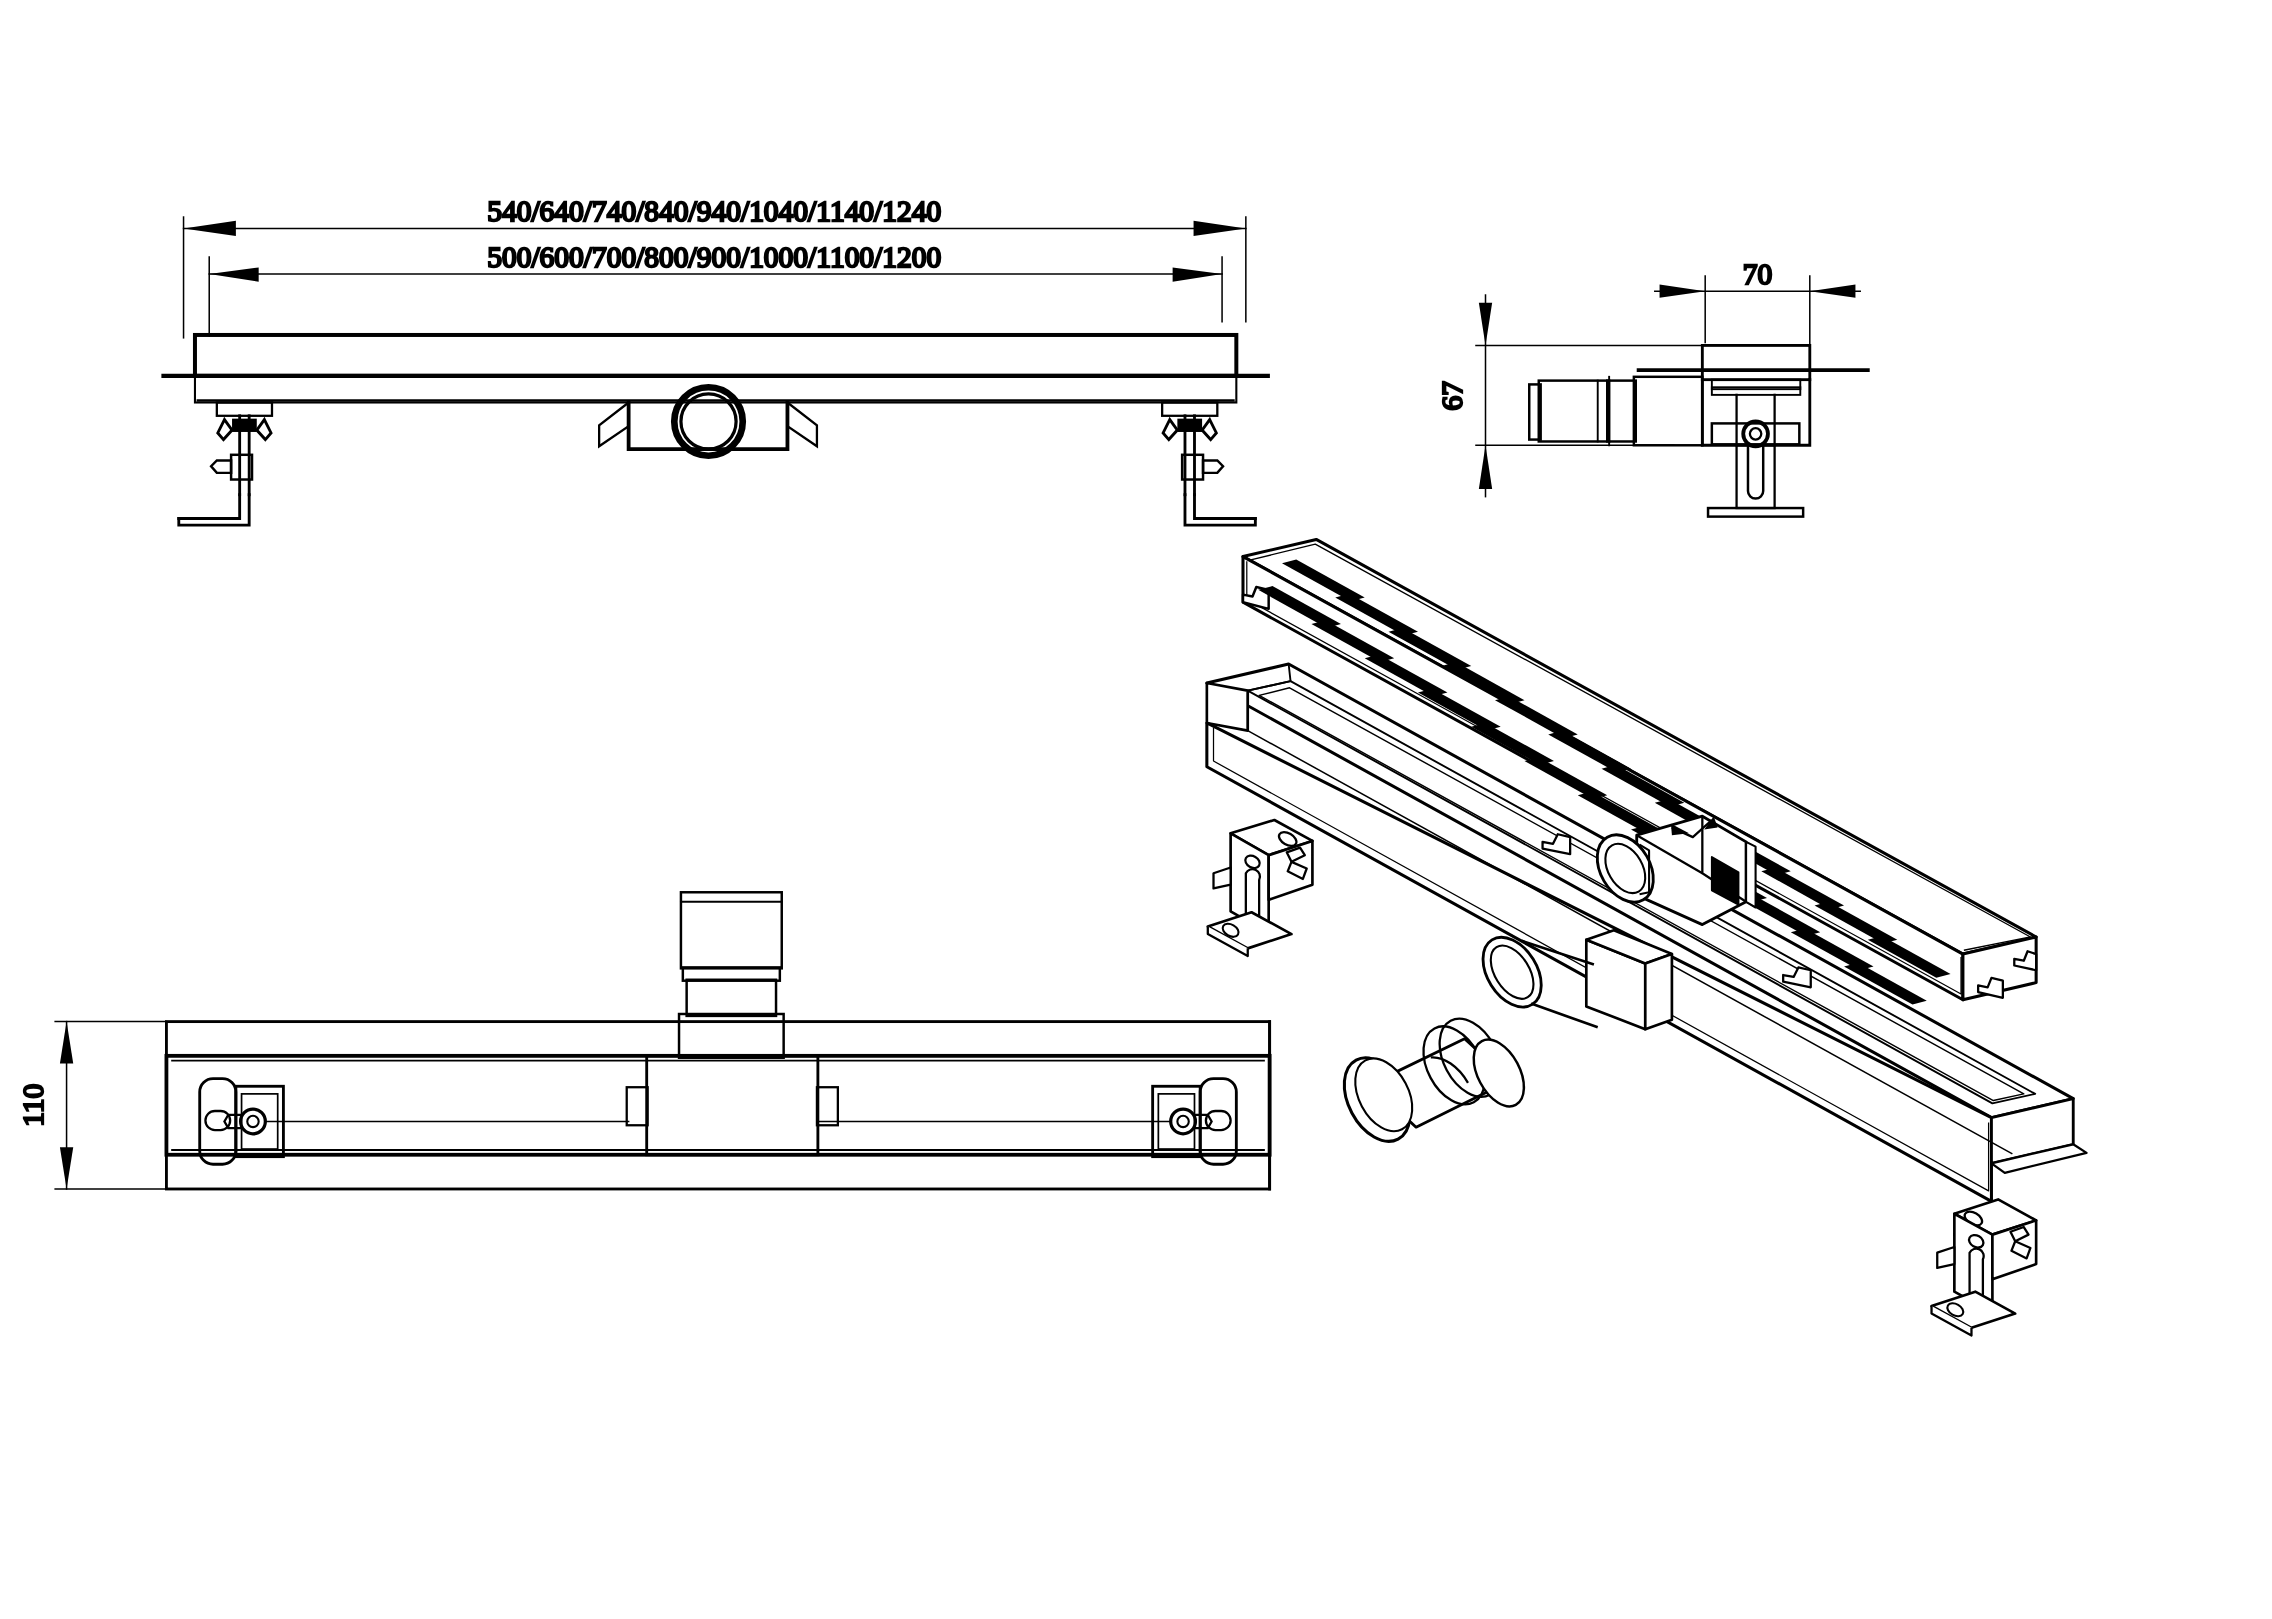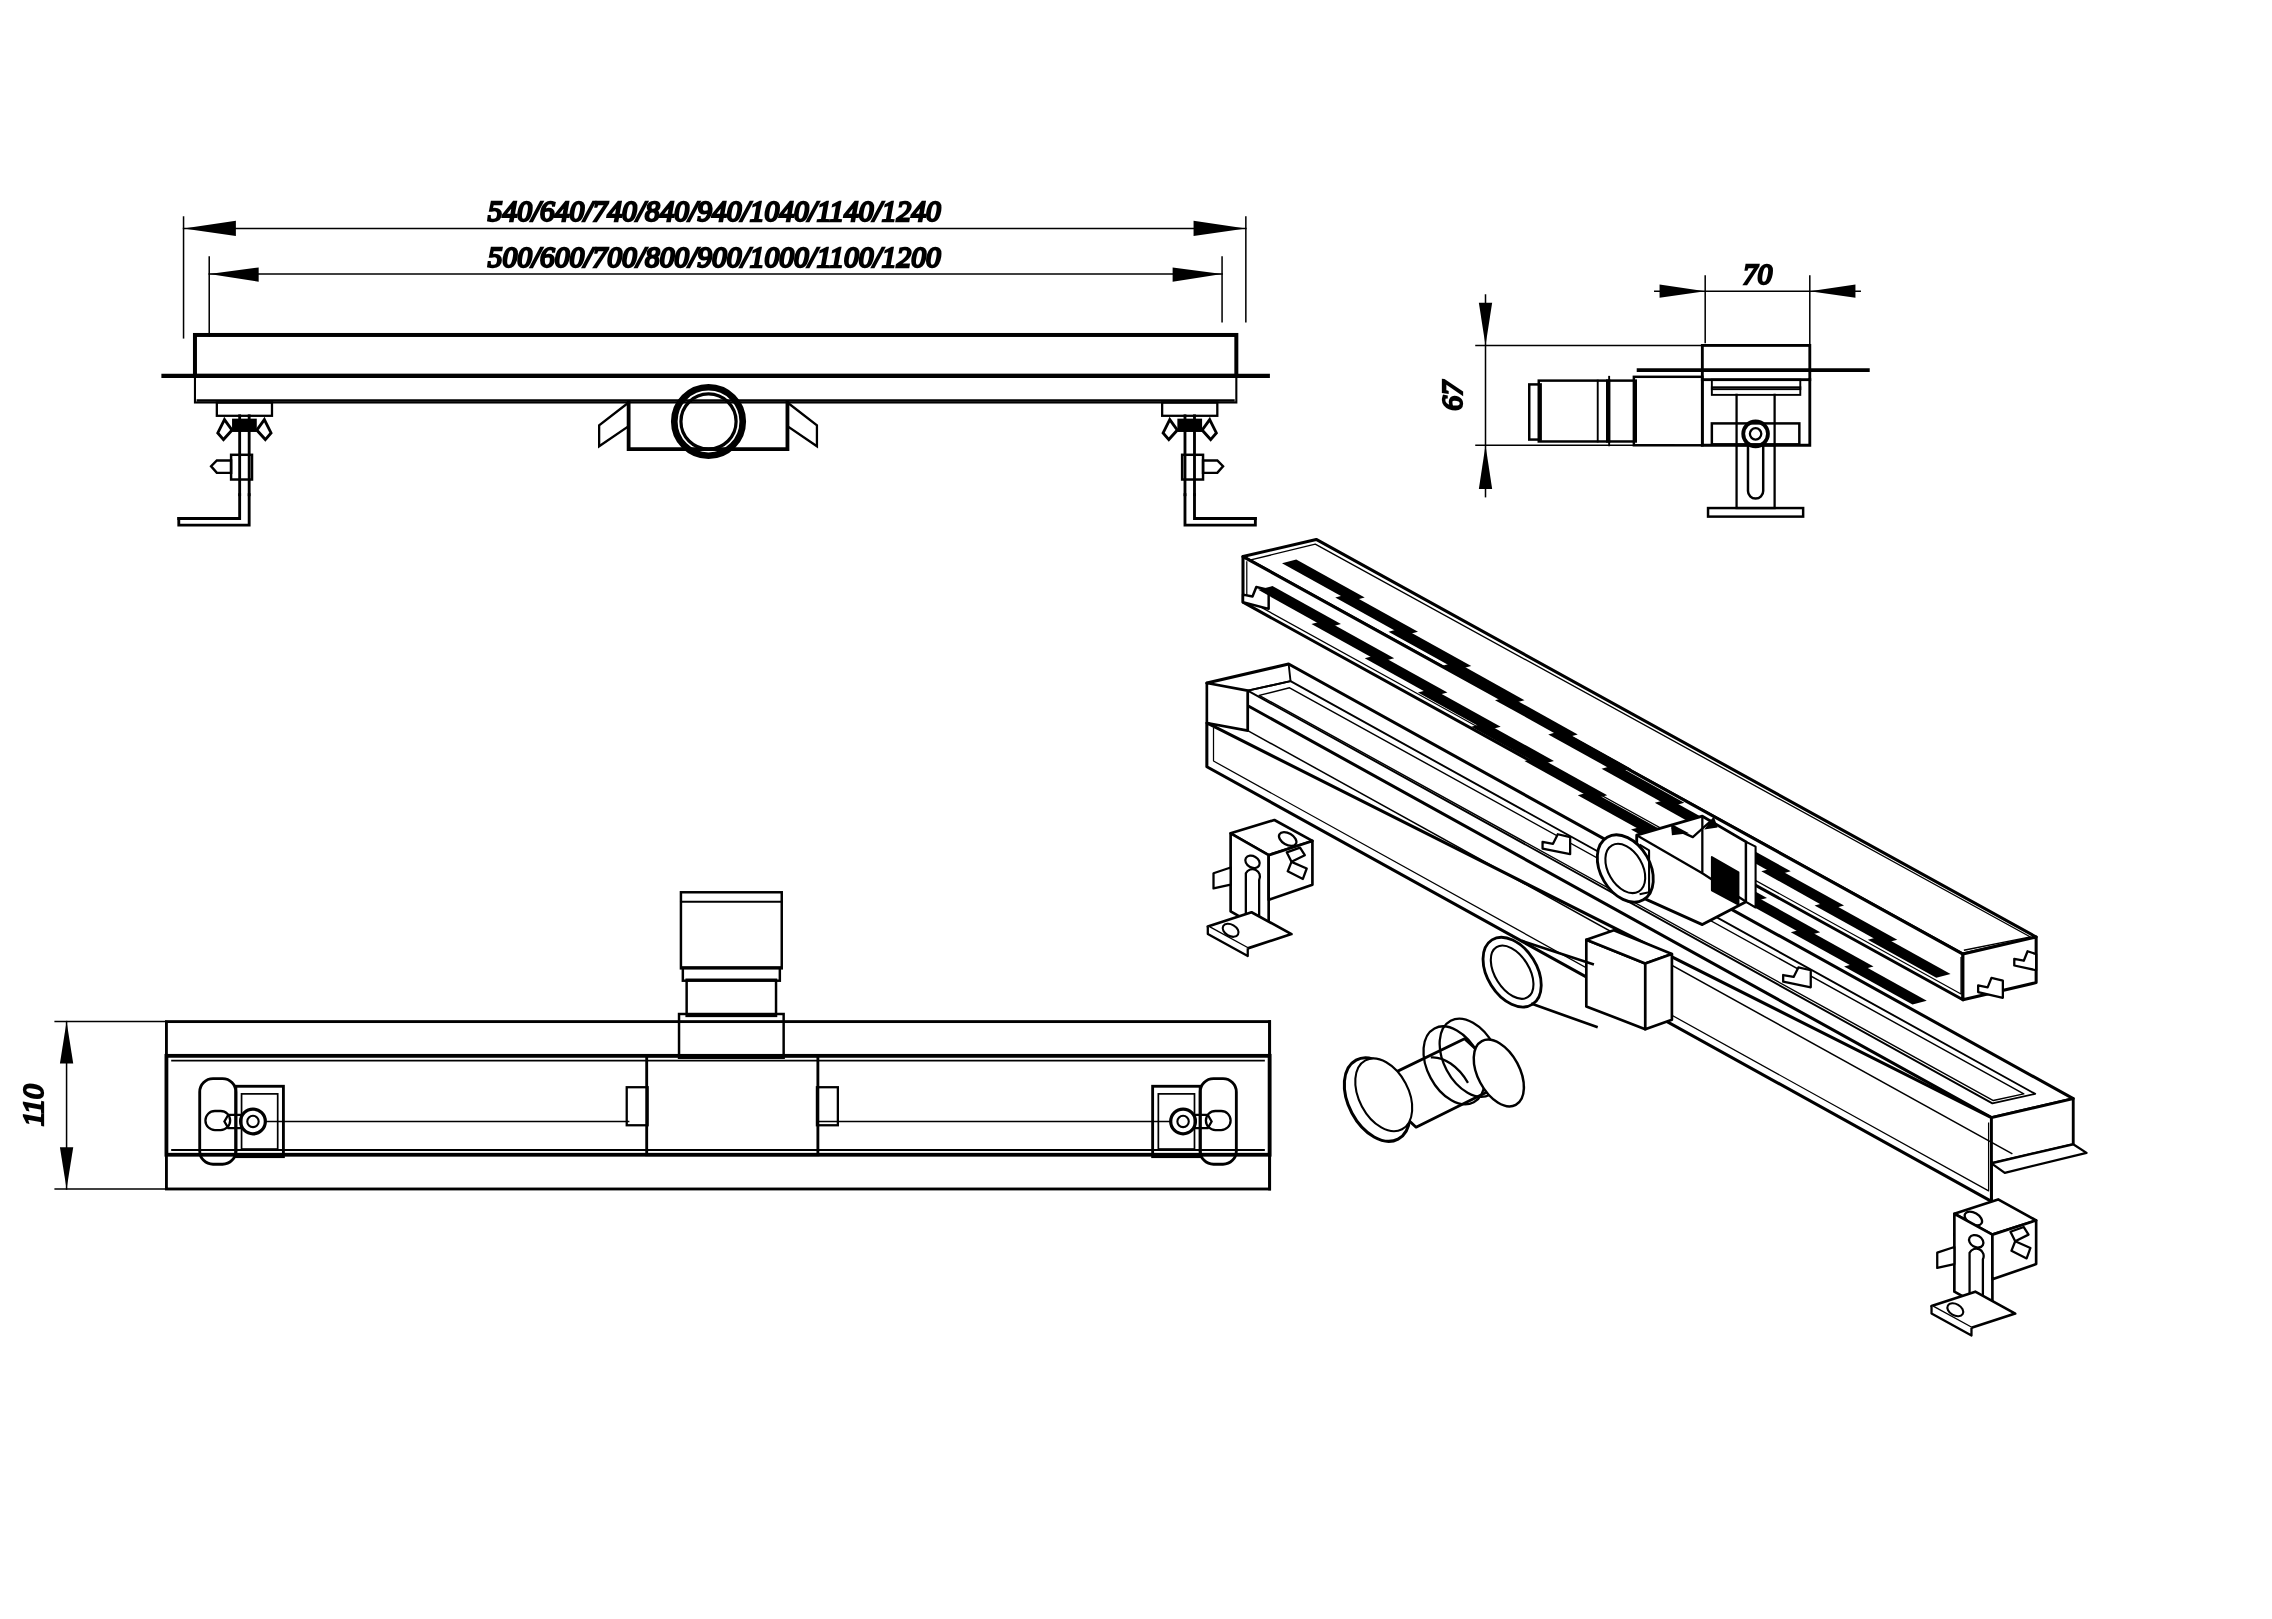--- a/index.html
+++ b/index.html
@@ -4,21 +4,21 @@
 <title>Linear Shower Drain Technical Drawing</title>
 <style>
   html,body{margin:0;padding:0;background:#ffffff;}
   body{
     width:2272px;height:1620px;
     font-family:"Liberation Serif", serif;
     color:#000;
     overflow:hidden;
     position:relative;
   }
-  #sheet{position:absolute;inset:0;width:2272px;height:1142px;font-style:italic;}
+  #sheet{position:absolute;inset:0;width:2272px;height:1142px;}
   svg{display:block;}
   .dimtxt-lg{
     font-family:"Liberation Serif", serif;
     font-size:31px;
     fill:#000;
   }
 </style>
 </head>
 <body>
 

